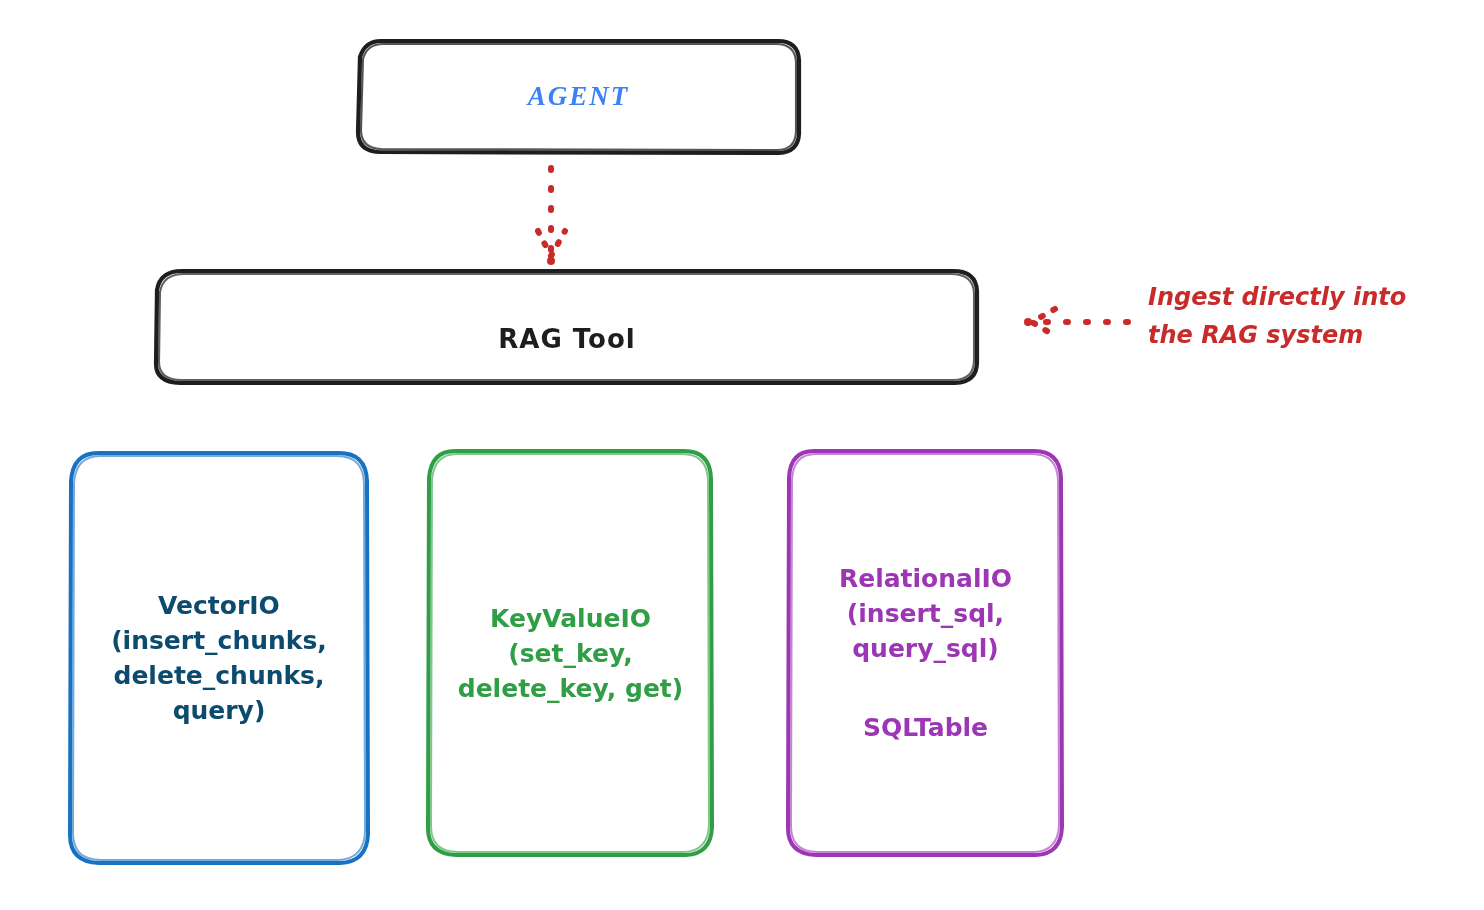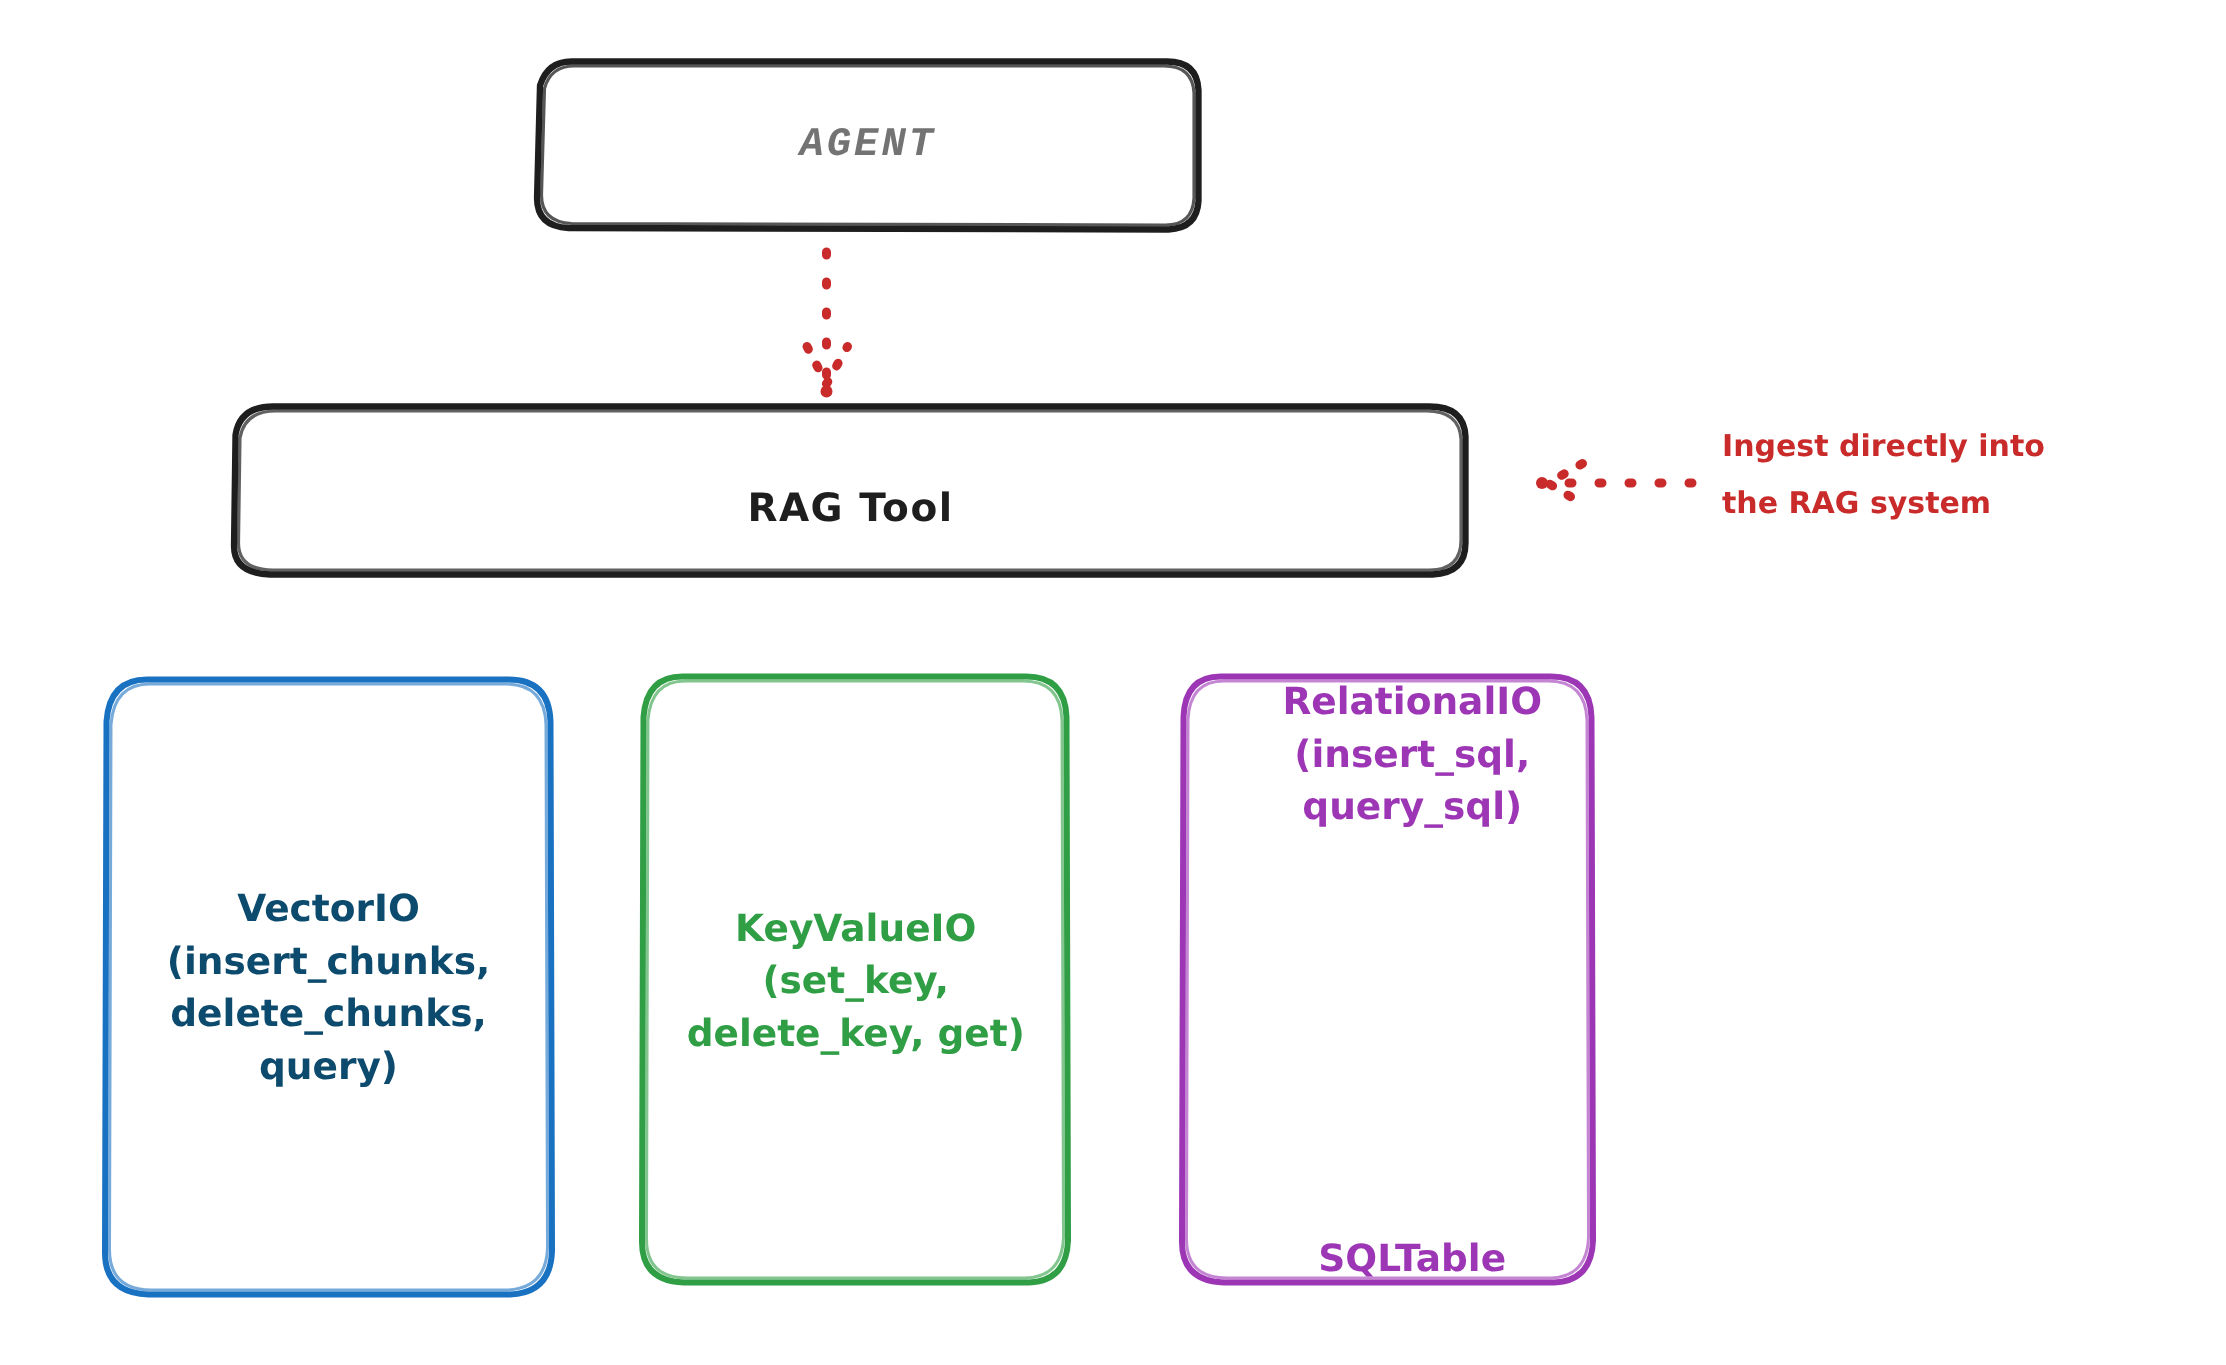--- a/index.html
+++ b/index.html
@@ -36,25 +36,25 @@
   }
 
   
   #agent-node {
     left: 357px;
     top: 40px;
     width: 443px;
     height: 113px;
   }
   #agent-node .node-label {
-    font-family: Liberation Mono, monospace;
+    font-family: Liberation Serif, serif;
     font-style: italic;
     font-weight: 700;
     font-size: 27px;
-    color: #737373;
+    color: #3b82f6;
     letter-spacing: 2px;
   }
 
   
   #ragtool-node {
     left: 156px;
     top: 270px;
     width: 822px;
     height: 113px;
     margin-top: 12px;
@@ -95,38 +95,38 @@
   #keyvalueio-node {
     left: 428px;
     top: 450px;
     width: 285px;
     height: 406px;
   }
   #keyvalueio-node .api-label,
   #keyvalueio-node .index-label { color: #2f9e44; }
 
   #relationalio-node {
-    left: 788px;
+    left: 772px;
     top: 450px;
     width: 307px;
     height: 406px;
-    justify-content: space-between;
   }
   #relationalio-node .api-label,
   #relationalio-node .index-label { color: #9c36b5; }
 
   
   #annotation-text {
     position: absolute;
     left: 1148px;
     top: 278px;
     width: 330px;
     font-family: "DejaVu Sans", sans-serif;
+    font-style: italic;
     font-weight: 600;
-    font-size: 20px;
+    font-size: 24px;
     line-height: 38px;
     color: #c92a2a;
     white-space: pre-line;
     text-align: left;
   }
 </style>
 </head>
 <body>
 
 <svg id="canvas" viewBox="0 0 1484 910" xmlns="http://www.w3.org/2000/svg">

